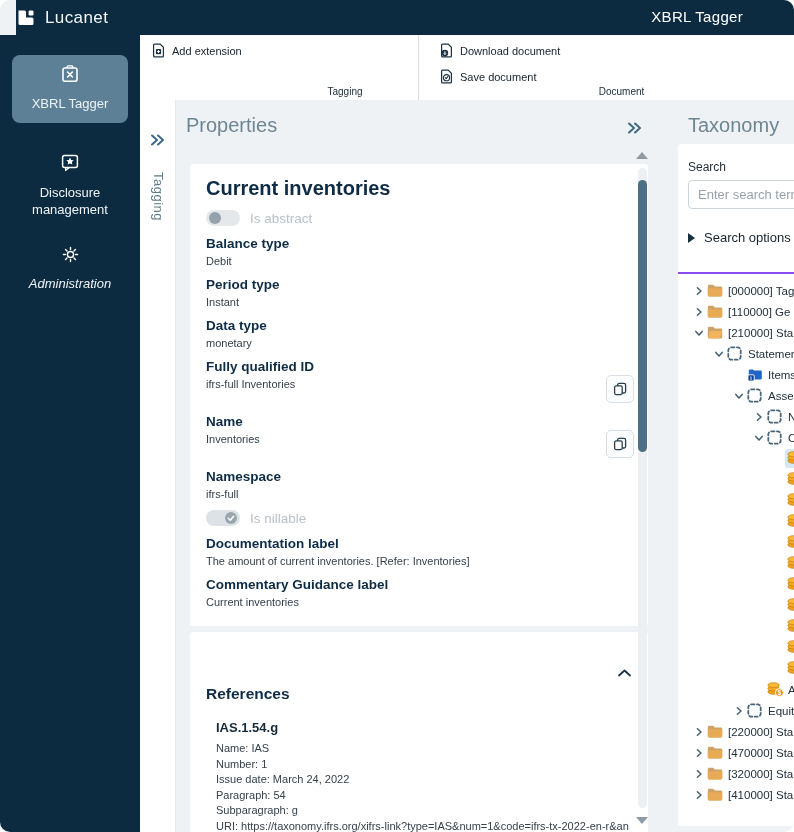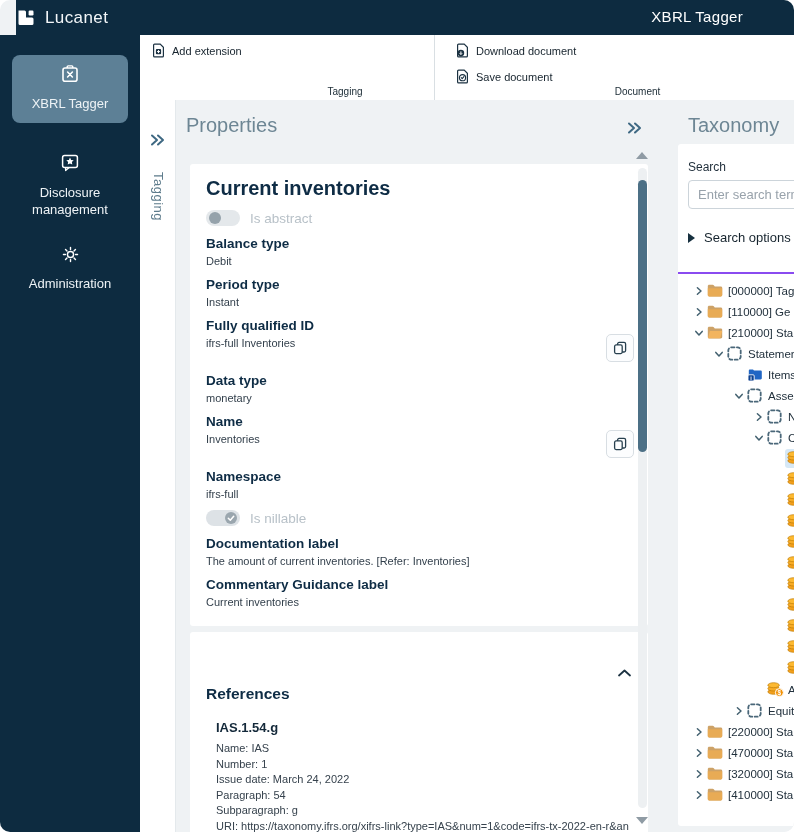--- a/index.html
+++ b/index.html
@@ -12,28 +12,28 @@
   .logo { display:flex; align-items:center; gap:9px; }
   .logo-text { color:#f2f6f8; font-size:17px; font-weight:500; letter-spacing:.4px; }
   .app-title { position:absolute; right:67px; top:8px; color:#ffffff; font-size:15px; font-weight:500; letter-spacing:.3px; }
 
   
   .sidebar { position:absolute; left:0; top:35px; width:140px; height:797px; background:#0d2b40; }
   .side-item { color:#eef3f6; text-align:center; cursor:pointer; }
   .side-item .lbl { font-size:13px; line-height:1.35; margin-top:7px; }
   .side-btn { width:116px; margin:20px auto 0; padding:9px 0 10px; background:#5d8096; border-radius:8px; }
   .side-plain { margin-top:30px; }
-  .side-plain + .side-plain { margin-top:26px; }
+  .side-plain + .side-plain { margin-top:26px;font-style:italic; }
   .side-item .ic { display:inline-block; height:20px; }
 
   
   .toolbar { position:absolute; left:140px; top:35px; width:654px; height:65px; background:#ffffff; }
   .tb-group { position:absolute; top:0; height:65px; }
   .tb-group.g1 { left:0; width:294px; }
-  .tb-group.g2 { left:294px; width:360px; border-left:1px solid #d9dfe3; }
+  .tb-group.g2 { left:278px; width:360px; border-left:1px solid #d9dfe3; }
   .tb-btn { position:absolute; display:flex; align-items:center; gap:7px; font-size:11px; color:#16232d; cursor:pointer; white-space:nowrap;text-align:right; }
   .tb-group.g1 .tb-btn { left:12px; top:8px; }
   .tb-group.g2 .tb-btn.r1 { left:21px; top:8px; }
   .tb-group.g2 .tb-btn.r2 { left:21px; top:34px; }
   .tb-label { position:absolute; bottom:3px; width:100%; text-align:center; font-size:10px; color:#20303a; }
   .tb-group.g1 .tb-label { padding-left:116px; }
   .tb-group.g2 .tb-label { padding-left:46px; }
 
   
   .content { position:absolute; left:140px; top:100px; width:654px; height:732px; background:#eff2f4; }
@@ -221,36 +221,36 @@
               <div class="field ">
     <div class="flabel">Balance type</div>
     <div class="fvalue">Debit</div>
 
   </div>
               <div class="field ">
     <div class="flabel">Period type</div>
     <div class="fvalue">Instant</div>
 
   </div>
+              <div class="field ">
+    <div class="flabel">Data type</div>
+    <div class="fvalue">monetary</div>
+
+  </div>
               <div class="field has-copy">
     <div class="flabel">Fully qualified ID</div>
     <div class="fvalue">ifrs-full Inventories</div>
     <span class="copy-btn">
                   <span class="ib">
                     <svg width="14" height="14" viewBox="0 0 14 14">
                       <rect x="4.6" y="1.4" width="8" height="9.6" rx="1.5" fill="none" stroke="#27404f" stroke-width="1.3"></rect>
                       <rect x="1.6" y="3.9" width="7.6" height="8.7" rx="1.5" fill="#fcfdfe" stroke="#27404f" stroke-width="1.3"></rect>
                     </svg>
                   </span>
                 </span>
-  </div>
-              <div class="field ">
-    <div class="flabel">Data type</div>
-    <div class="fvalue">monetary</div>
-
   </div>
               <div class="field has-copy">
     <div class="flabel">Name</div>
     <div class="fvalue">Inventories</div>
     <span class="copy-btn">
                   <span class="ib">
                     <svg width="14" height="14" viewBox="0 0 14 14">
                       <rect x="4.6" y="1.4" width="8" height="9.6" rx="1.5" fill="none" stroke="#27404f" stroke-width="1.3"></rect>
                       <rect x="1.6" y="3.9" width="7.6" height="8.7" rx="1.5" fill="#fcfdfe" stroke="#27404f" stroke-width="1.3"></rect>
                     </svg>

